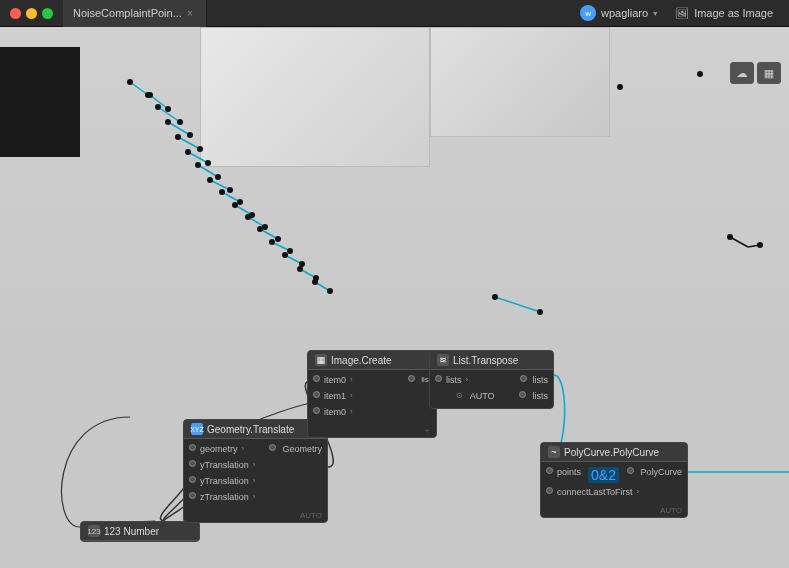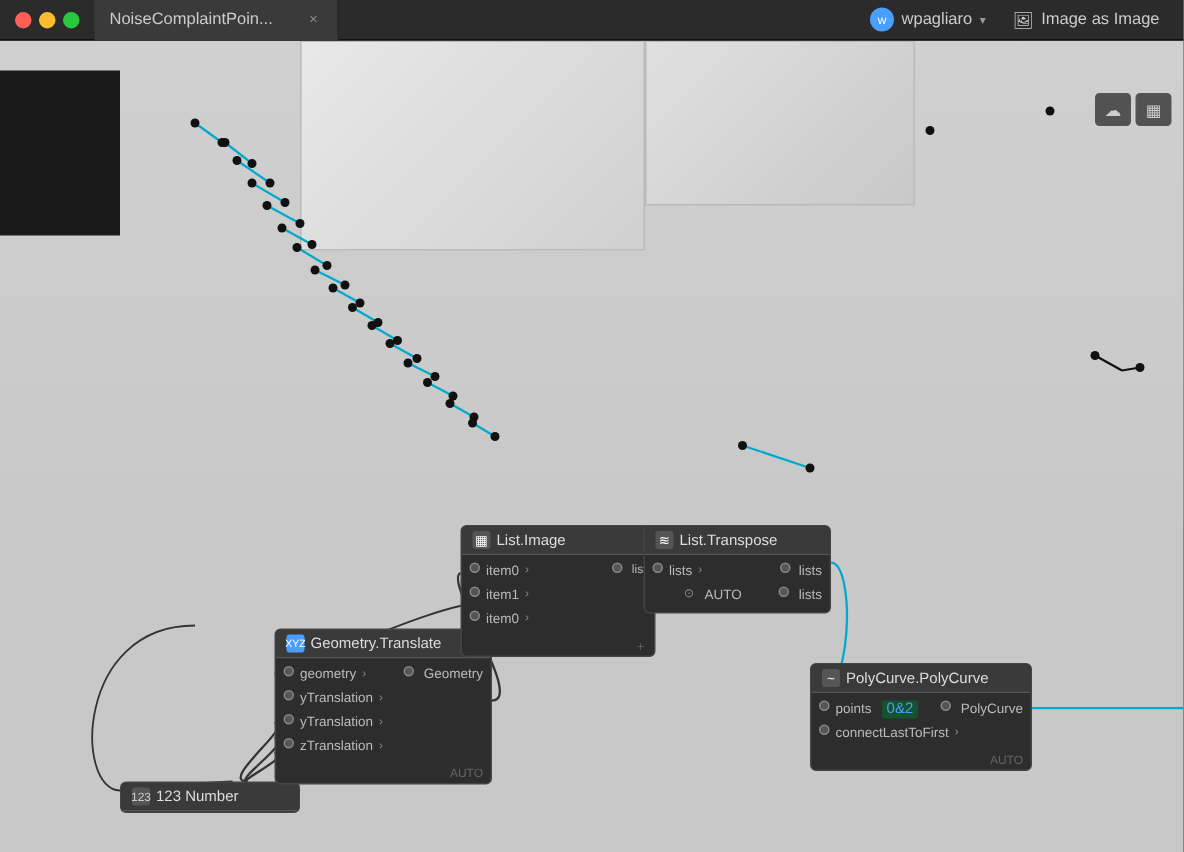--- a/index.html
+++ b/index.html
@@ -38,21 +38,21 @@
     .dot-green { background: #28c840; }
 
     .tab {
       display: flex;
       align-items: center;
       height: 27px;
       padding: 0 10px;
       background: #3a3a3a;
       color: #ccc;
       font-size: 11px;
-      gap: 21px;
+      gap: 2px;
       border-right: 1px solid #222;
     }
     .tab-close {
       cursor: pointer;
       color: #888;
       font-size: 10px;
       width: 12px; height: 12px;
       display: flex; align-items: center; justify-content: center;
     }
 
@@ -196,23 +196,23 @@
       font-size: 8px;
       color: #888;
     }
     .node-footer {
       padding: 2px 5px;
       font-size: 8px;
       color: #666;
       text-align: right;
     }
     .port-value {
-      font-size: 10px;
+      font-size: 14px;
       color: #4a9eff;
-      background: #14532d;
+      background: #0c4a6e;
       padding: 0 3px;
       border-radius: 2px;
     }
 
     
     .node-number {
       left: 80px;
       top: 466px;
       width: 85px;
       margin-top: 28px;
@@ -434,21 +434,21 @@
       </div>
     </div>
     <div class="node-footer">
       <span>AUTO</span>
     </div>
   </div>
 
   <div class="node node-list-create">
     <div class="node-header">
       <div class="node-icon" style="font-size:9px;background:#555;">▦</div>
-      <span>List.Image</span>
+      <span>Image.Create</span>
     </div>
     <div class="node-body">
       <div class="node-port-row">
         <div class="port-left"></div>
         <span class="port-label">item0</span>
         <span class="port-arrow">›</span>
         <div class="port-right"></div>
         <span class="port-label" style="margin-left:2px;font-size:8px;">list</span>
       </div>
       <div class="node-port-row">

